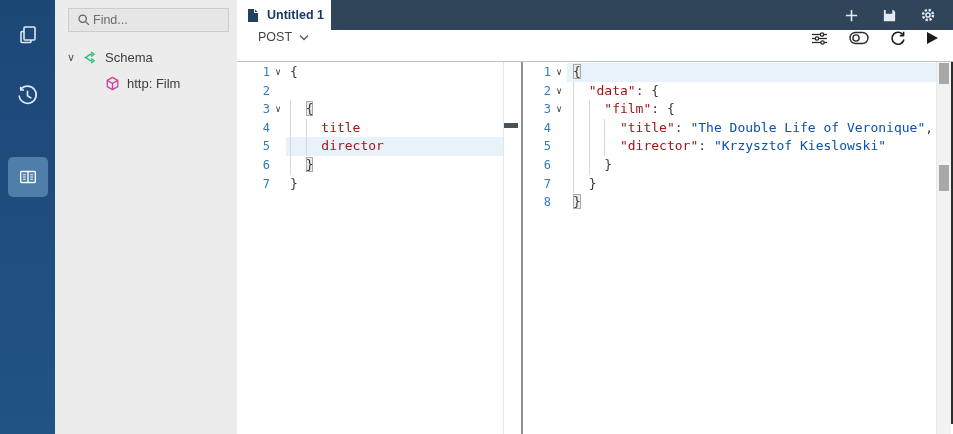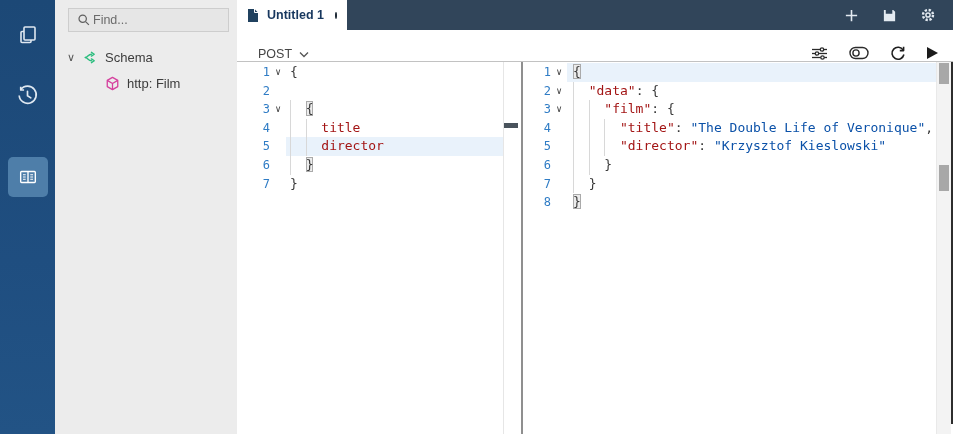--- a/index.html
+++ b/index.html
@@ -28,28 +28,28 @@
   .tree{margin-top:12px;}
   .tree-row{height:26px;display:flex;align-items:center;cursor:pointer;color:#3c3c3c;font-size:13px;}
   .tree-row .twisty{width:16px;text-align:center;color:#555;font-size:11px;line-height:1;}
   .tree-row .t-icon{margin:0 7px 0 4px;display:flex;}
   .tree-row.root{padding-left:8px;}
   .tree-row.child{padding-left:46px;}
 
   
   .main{position:absolute;left:237px;top:0;width:716px;height:434px;}
   .tabbar{position:absolute;left:0;top:0;right:0;height:30px;background:#31455a;display:flex;}
-  .tab{width:110px;height:30px;background:#fff;display:flex;align-items:center;padding:0 10px;cursor:pointer;}
+  .tab{width:94px;height:30px;background:#fff;display:flex;align-items:center;padding:0 10px;cursor:pointer;}
   .tab .tab-label{font-size:12.5px;font-weight:bold;color:#17375e;margin-left:8px;white-space:nowrap;}
   .tab .dot{width:7px;height:7px;border-radius:50%;background:#1e2a36;margin-left:11px;}
   .tab-actions{margin-left:auto;display:flex;align-items:center;gap:23px;padding-right:17px;}
   .tab-actions .t-act{display:flex;align-items:center;justify-content:center;cursor:pointer;}
 
   .request-bar{position:absolute;left:0;top:30px;right:0;height:32px;background:#fff;
-    border-bottom:1px solid #c2c2c2;display:flex;align-items:flex-end;}
+    border-bottom:1px solid #c2c2c2;display:flex;align-items:flex-start;}
   .method{display:flex;align-items:center;margin-left:21px;cursor:pointer;}
   .method .m-label{font-size:12.5px;color:#454545;}
   .method svg{margin-left:7px;}
   .url{margin-left:36px;font-size:13px;color:#333;cursor:text;white-space:nowrap;}
   .rb-actions{margin-left:auto;display:flex;align-items:center;gap:21px;padding-right:15px;}
   .rb-actions .r-act{display:flex;align-items:center;justify-content:center;cursor:pointer;}
   .play-tri{width:0;height:0;border-left:11px solid #1b1b1b;border-top:6.5px solid transparent;border-bottom:6.5px solid transparent;}
 
   
   .editors{position:absolute;left:0;top:62px;right:0;bottom:0;background:#fff;}

